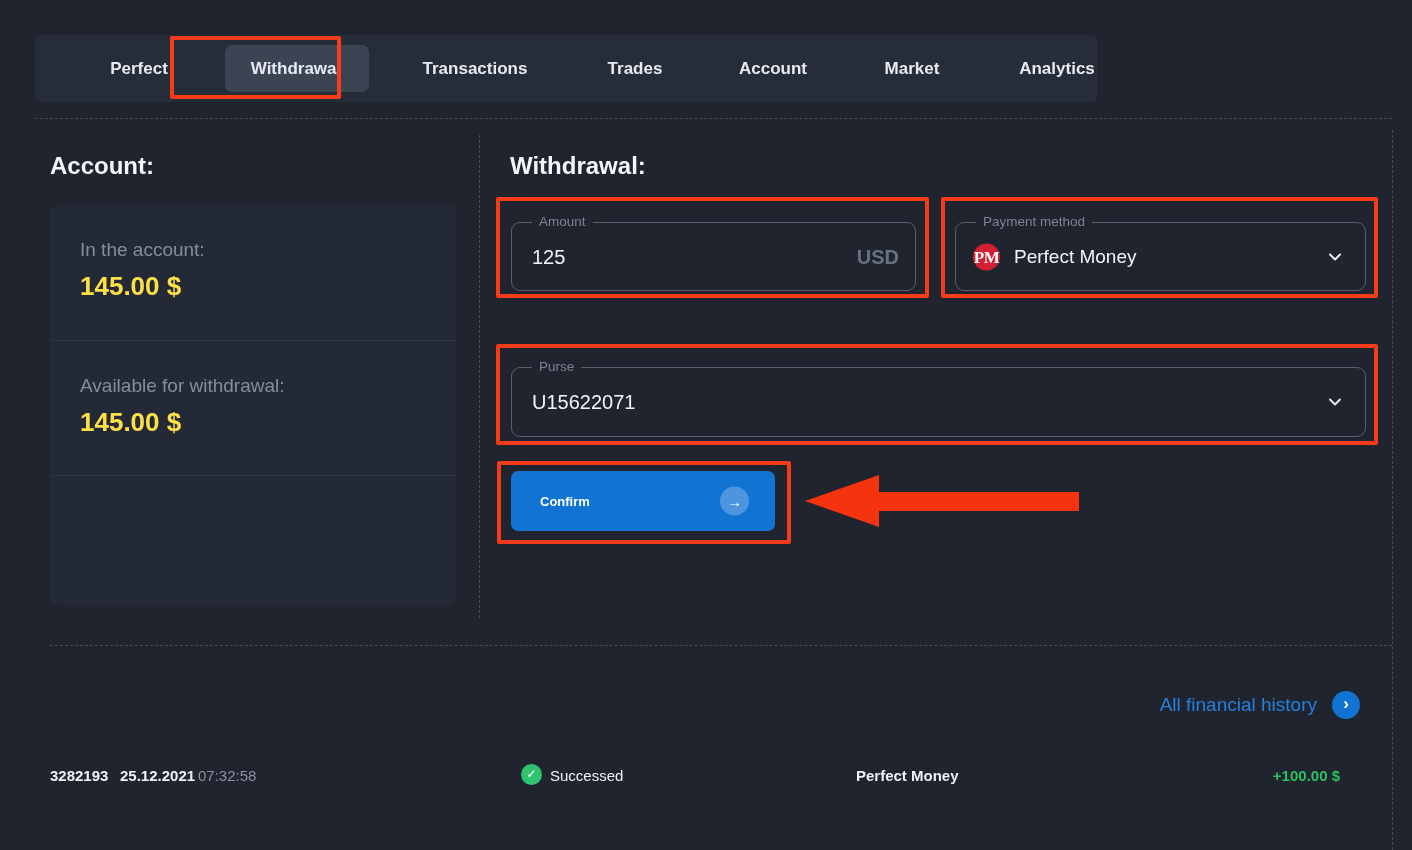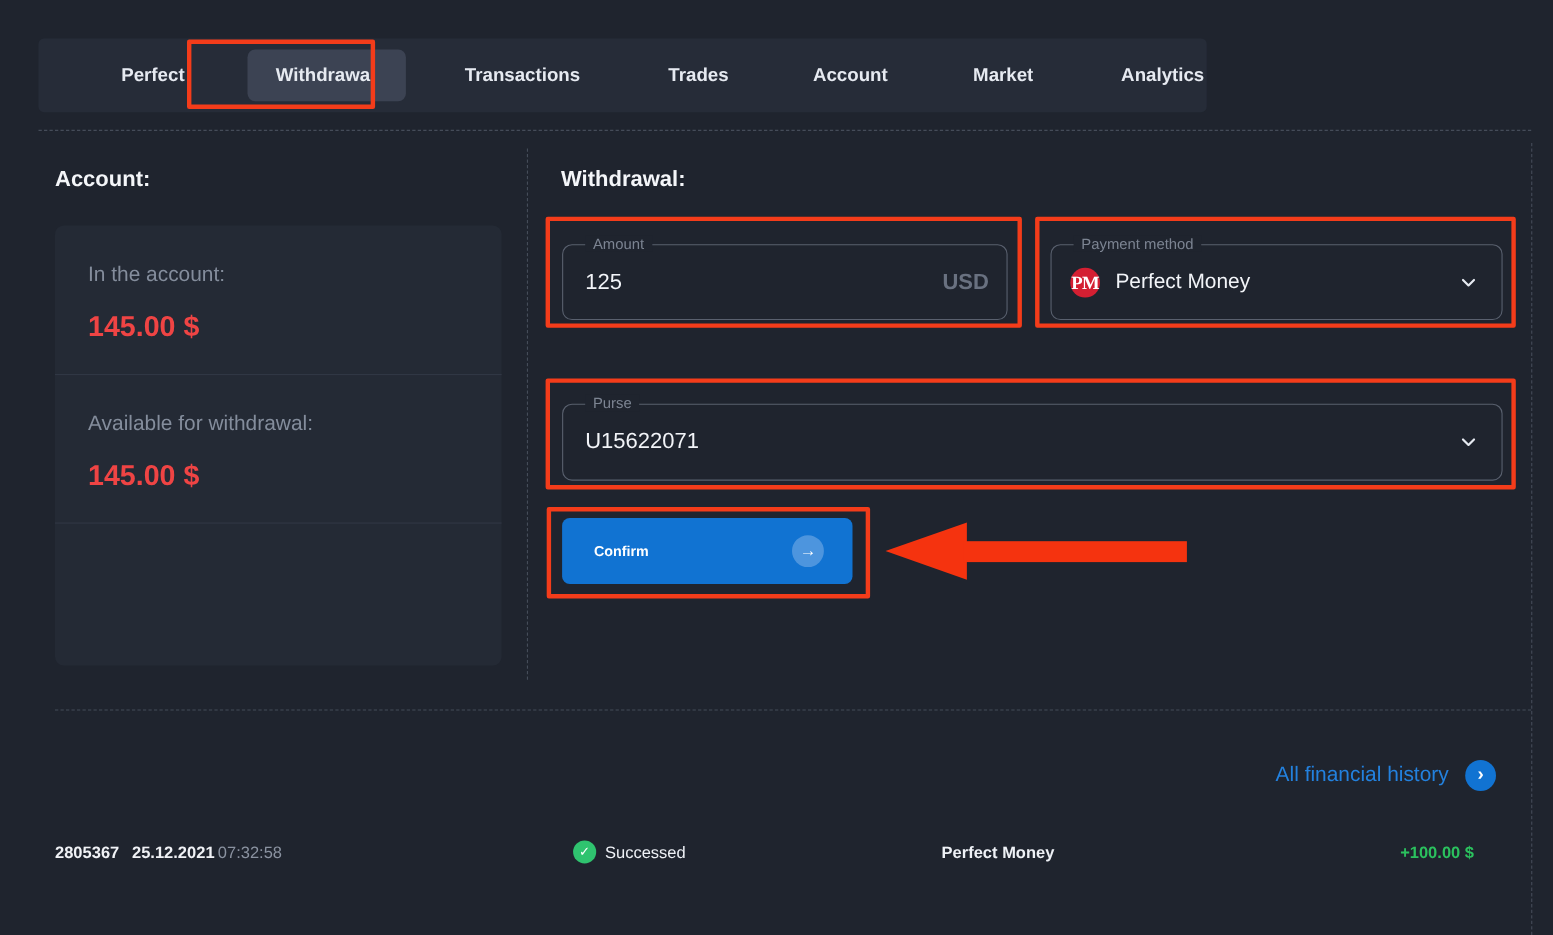--- a/index.html
+++ b/index.html
@@ -11,27 +11,27 @@
   .nav { position:absolute; left:35px; top:35px; width:1062px; height:67px; background:#262c38; border-radius:5px; }
   .tab { position:absolute; top:0; height:67px; line-height:67px; transform:translateX(-50%);
          font-size:17px; font-weight:bold; color:#e6eaf1; cursor:pointer; white-space:nowrap; z-index:2; }
   .tab-bg-active { position:absolute; left:190px; top:10px; width:144px; height:47px; background:#3c4353; border-radius:7px; z-index:1; }
 
   
   .dash-h { position:absolute; border-top:1px dashed #454c59; }
   .dash-v { position:absolute; border-left:1px dashed #454c59; }
 
   
-  .section-heading { position:absolute; font-size:20px; font-weight:bold; color:#f4f6f9; }
+  .section-heading { position:absolute; font-size:24px; font-weight:bold; color:#f4f6f9; }
   .acct-cards { position:absolute; left:50px; top:205px; width:406px; background:#242a35; border-radius:8px; }
   .acct-card { padding:34px 0 0 30px; height:135px; }
   .acct-card + .acct-card { border-top:1px solid #303744; }
   .acct-card:nth-child(3) { height:130px; }
   .acct-label { font-size:19px; color:#848d9c; }
-  .acct-value { font-size:26px; font-weight:bold; color:#ef4444; margin-top:20px; }
+  .acct-value { font-size:26px; font-weight:bold; color:#fde047; margin-top:10px; }
 
   
   .field { position:absolute; border:1px solid #59606e; border-radius:9px; background:#1f242e; }
   .field-legend { position:absolute; top:-9px; left:20px; padding:0 7px; background:#1f242e;
                   font-size:13.5px; color:#7c8492; }
   .field-value { position:absolute; left:20px; top:50%; transform:translateY(-50%); font-size:20px; color:#f2f4f8; }
   .field-suffix { position:absolute; right:16px; top:50%; transform:translateY(-50%); font-size:20px; font-weight:bold; color:#697180; }
   .chev { position:absolute; right:22px; top:50%; transform:translateY(-50%); width:16px; height:16px; }
   .chev svg { display:block; }
   .pm-badge { position:absolute; left:17px; top:50%; transform:translateY(-50%); width:27px; height:27px;
@@ -145,21 +145,21 @@
   <div class="anno-box" style="left:497px; top:461px; width:294px; height:83px;"></div>
   <div class="anno-arrow" style="left:805px; top:475px; width:275px; height:52px;">
     <span class="head"></span>
       <span class="shaft"></span>
   </div>
 
   <a class="hist-link">All financial history</a>
   <div class="hist-circle">›</div>
 
   <div class="hist-row">
-    <span class="hr-id">2805367</span>
+    <span class="hr-id">3282193</span>
     <span class="hr-date">25.12.2021</span>
     <span class="hr-time">07:32:58</span>
     <span class="hr-check">✓</span>
     <span class="hr-status">Successed</span>
     <span class="hr-method">Perfect Money</span>
     <span class="hr-amount">+100.00 $</span>
   </div>
 
 </div>
 

